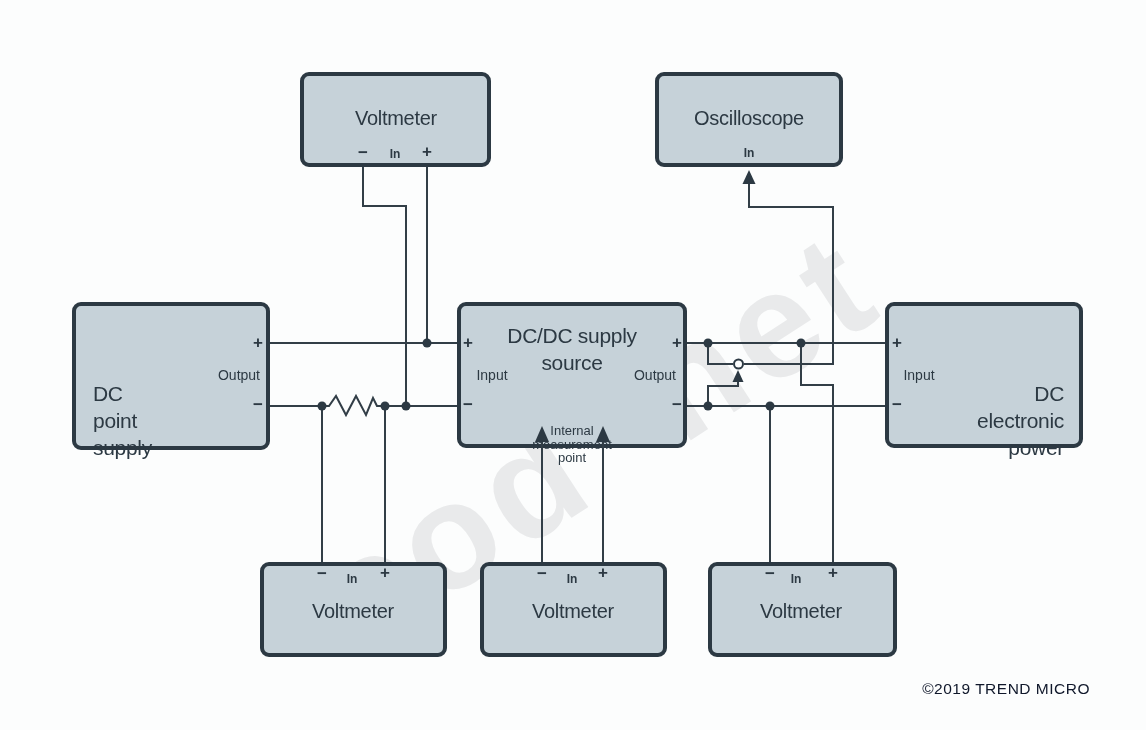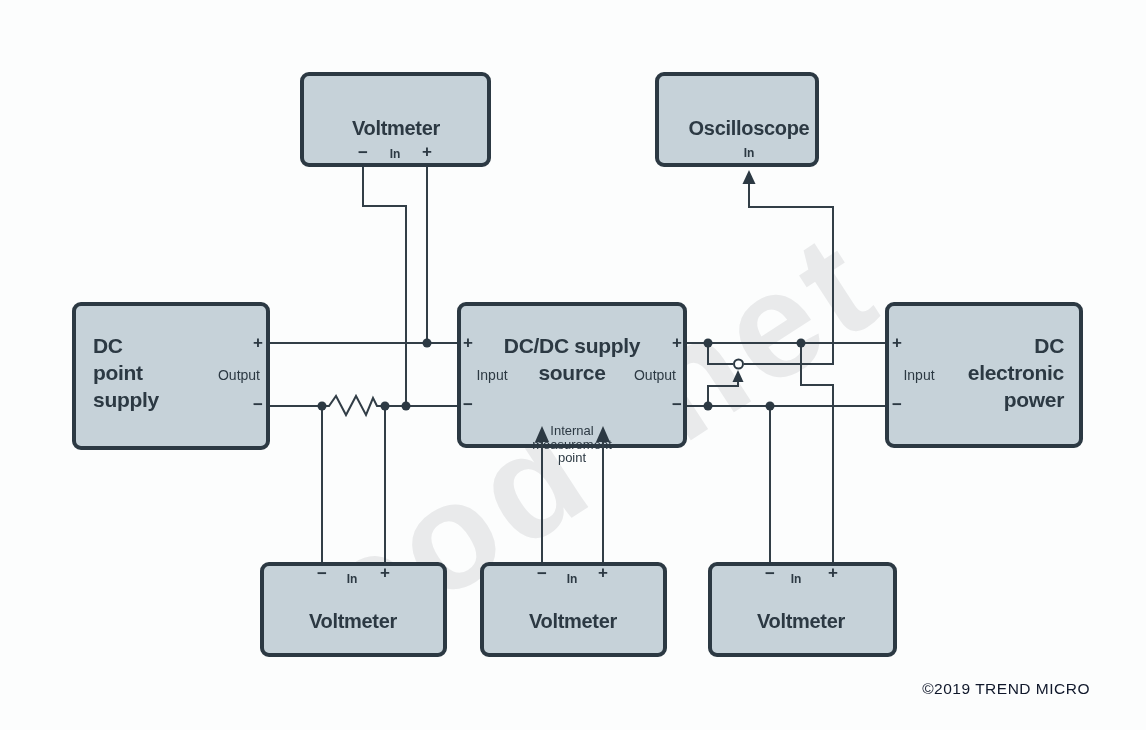--- a/index.html
+++ b/index.html
@@ -14,27 +14,27 @@
     font-size:150px;font-weight:bold;letter-spacing:7px;color:#e9eaeb;
     white-space:nowrap;line-height:1;user-select:none;
   }
   #watermark .wm-gap{display:inline-block;width:95px;}
   
   .box{
     position:absolute;box-sizing:border-box;z-index:1;
     background:#c6d2d9;border:4px solid #2c3943;border-radius:9px;
   }
   .lbl{position:absolute;transform:translate(-50%,-50%);white-space:nowrap;}
-  .title{font-weight:bold;font-size:20px;letter-spacing:-0.3px;margin-top:10px;}
+  .title{font-weight:normal;font-size:20px;letter-spacing:-0.3px;}
   .sign{font-weight:bold;font-size:17px;}
   .inlbl{font-weight:bold;font-size:12px;}
   .port{font-size:14px;}
   .block-title{
-    position:absolute;font-weight:bold;font-size:21px;line-height:27px;
-    letter-spacing:-0.3px;white-space:nowrap;
+    position:absolute;font-weight:normal;font-size:21px;line-height:27px;
+    letter-spacing:-0.3px;white-space:nowrap;margin-top:48px;
   }
   .block-title span{display:block;}
   .note{
     position:absolute;left:50%;transform:translateX(-50%);text-align:center;
     font-size:13px;line-height:13.5px;white-space:nowrap;
   }
   .note span{display:block;}
   
   #dut-heading{
     position:absolute;left:457px;top:241px;width:230px;z-index:1;
@@ -63,21 +63,21 @@
 
 
 
   <div class="box" style="left:300px;top:72px;width:191px;height:95px;">
     <span class="lbl title" style="left:92px;top:42px;">Voltmeter</span>
     <span class="lbl sign" style="left:59px;top:77px;">−</span>
     <span class="lbl inlbl" style="left:91px;top:78px;">In</span>
     <span class="lbl sign" style="left:123px;top:76px;">+</span>
   </div>
 
-  <div class="box" style="left:655px;top:72px;width:164px;height:95px;">
+  <div class="box" style="left:655px;top:72px;width:188px;height:95px;">
     <span class="lbl title" style="left:90px;top:42px;">Oscilloscope</span>
     <span class="lbl inlbl" style="left:90px;top:77px;">In</span>
   </div>
 
   <div class="box" style="left:72px;top:302px;width:198px;height:148px;">
     <div class="block-title" style="left:17px;top:26px;">
       <span>DC</span>
       <span>point</span>
       <span>supply</span>
     </div>

